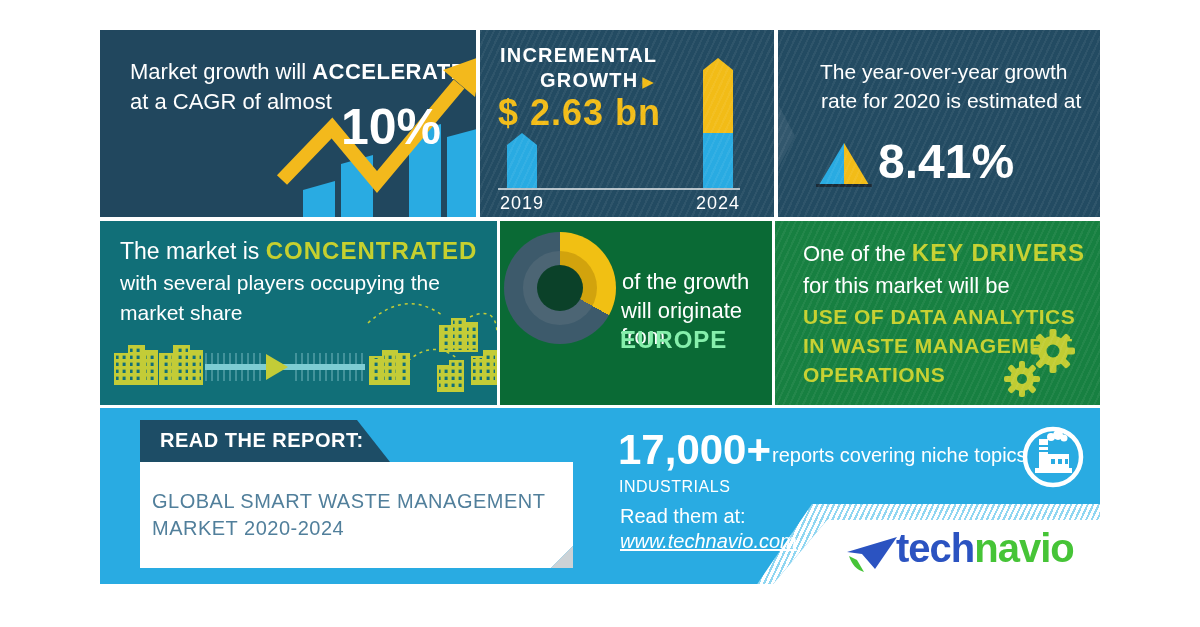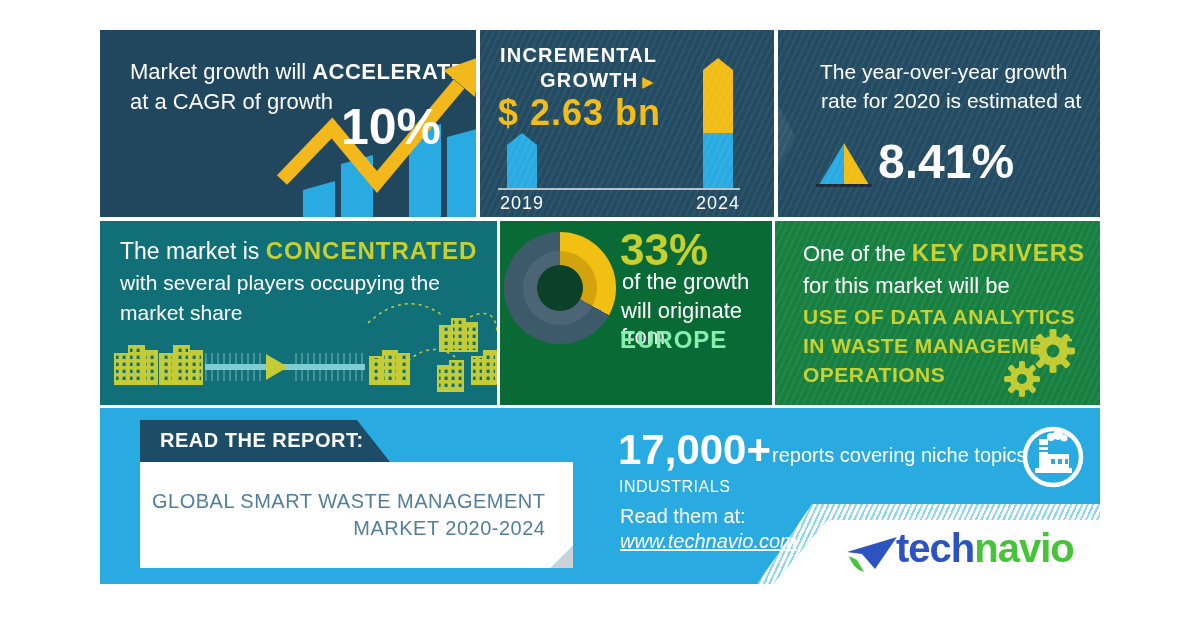--- a/index.html
+++ b/index.html
@@ -88,21 +88,21 @@
   .brand-text .t1{color:#2b53c1;}
   .brand-text .t2{color:#46c437;}
 </style>
 </head>
 <body>
 
 <div class="canvas">
 
   <div class="panel p1">
     <div class="abs g-line w" style="top:28px;"><span>Market growth will </span><span class="b" style="letter-spacing:.5px;">ACCELERATE</span></div>
-    <div class="abs g-line w" style="top:58px;">at a CAGR of growth</div>
+    <div class="abs g-line w" style="top:58px;">at a CAGR of almost</div>
     <div class="abs g-big w">10%</div>
     <svg width="376" height="187">
       <polygon points="203,187 203,160 235,151 235,187" fill="#29abe2"></polygon>
       <polygon points="241,187 241,134 273,125 273,187" fill="#29abe2"></polygon>
       <polygon points="309,187 309,103 341,94 341,187" fill="#29abe2"></polygon>
       <polygon points="347,187 347,107 377,99 377,187" fill="#29abe2"></polygon>
       <polyline points="182,150 232,98 277,152 359,54" fill="none" stroke="#f3b91c" stroke-width="14" stroke-linejoin="miter"></polyline>
       <polygon points="382,26 343,40 375,67" fill="#f3b91c"></polygon>
     </svg>
   </div>
@@ -194,21 +194,20 @@
         <path d="M 308,140 Q 333,118 358,138"></path>
       </g>
     </svg>
   </div>
 
   <div class="panel p5">
     <div class="abs donut">
       <div class="abs donut-mid"></div>
       <div class="abs donut-hole"></div>
     </div>
-    <div class="abs eu-pct">33%</div>
     <div class="abs eu1 w">of the growth</div>
     <div class="abs eu2 w">will originate from</div>
     <div class="abs eu3">EUROPE</div>
   </div>
 
   <div class="panel p6 striped">
     <div class="abs kd w" style="left:28px;top:18px;"><span>One of the </span><span class="hl">KEY DRIVERS</span></div>
     <div class="abs kd w" style="left:28px;top:52px;">for this market will be</div>
     <div class="abs kd-l" style="left:28px;top:84px;">USE OF DATA ANALYTICS</div>
     <div class="abs kd-l" style="left:28px;top:113px;">IN WASTE MANAGEMENT</div>
@@ -250,21 +249,21 @@
   <div class="panel p7">
     <div class="abs hatch"></div>
     <div class="abs wedge-band"></div>
     <div class="abs wedge"></div>
 
     <div class="abs banner">
         <span>READ THE REPORT:</span>
       </div>
     <div class="abs card"></div>
     <div class="abs fold"></div>
-    <div class="abs card-title" style="z-index:2;text-align:right;">
+    <div class="abs card-title" style="z-index:2;">
       <div>GLOBAL SMART WASTE MANAGEMENT</div>
       <div>MARKET 2020-2024</div>
     </div>
 
     <div class="abs big-num w">17,000+</div>
     <div class="abs rep-note w">reports covering niche topics</div>
     <div class="abs industr w">INDUSTRIALS</div>
     <div class="abs readat w">Read them at:</div>
     <a class="abs url" href="#">www.technavio.com</a>
 

